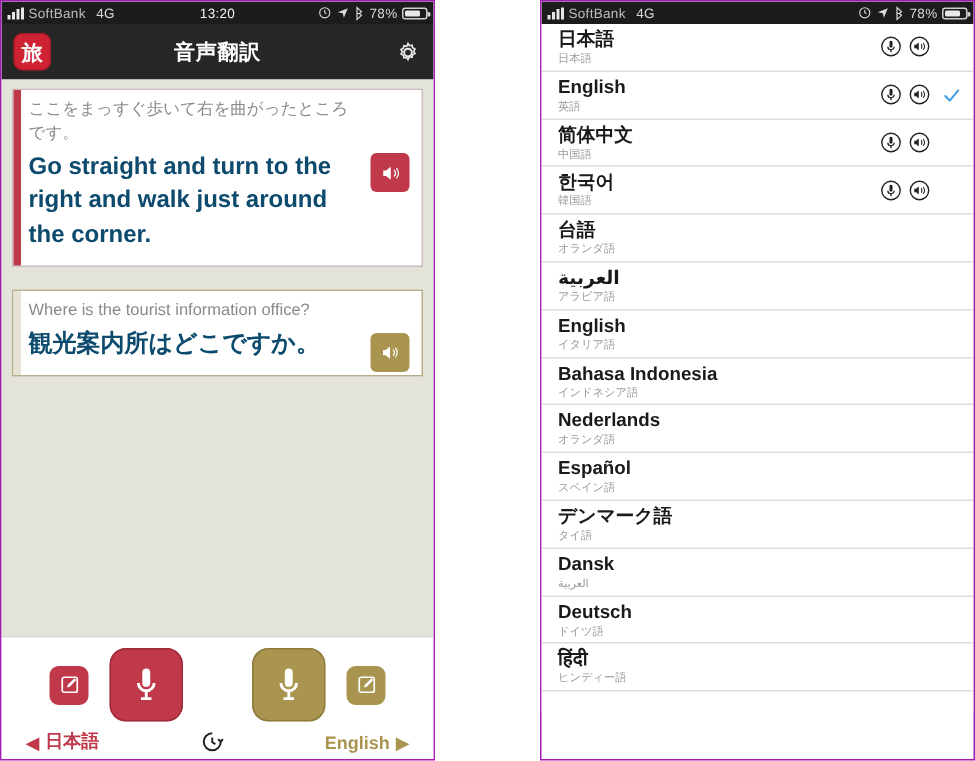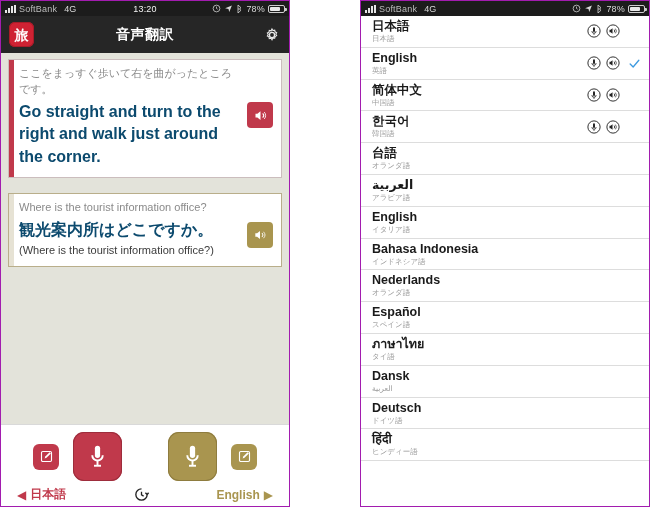--- a/index.html
+++ b/index.html
@@ -160,21 +160,20 @@
             <path d="M15.5 8.5a5 5 0 010 7" fill="none" stroke="#fff" stroke-width="1.7"></path>
             <path d="M18 6.5a8 8 0 010 11" fill="none" stroke="#fff" stroke-width="1.4"></path>
           </svg>
         </div>
       </div>
 
       <div class="card dst">
         <span class="accent"></span>
         <div class="c-top">Where is the tourist information office?</div>
         <div class="c-main">観光案内所はどこですか。</div>
-        <div class="c-back">(Where is the tourist information office?)</div>
         <div class="spk">
           <svg width="14" height="14" viewBox="0 0 24 24">
             <path d="M4 9h3l5-4v14l-5-4H4z" fill="#fff"></path>
             <path d="M15.5 8.5a5 5 0 010 7" fill="none" stroke="#fff" stroke-width="1.7"></path>
             <path d="M18 6.5a8 8 0 010 11" fill="none" stroke="#fff" stroke-width="1.4"></path>
           </svg>
         </div>
       </div>
 
     </div>
@@ -422,21 +421,21 @@
             <span class="lsub">スペイン語</span>
           </div>
           <div class="lacts">
             <svg class="chk hidden" viewBox="0 0 24 24">
               <path d="M4 13l5.5 5.5L20 6" fill="none" stroke="#3d9ae0" stroke-width="2.4" stroke-linecap="round" stroke-linejoin="round"></path>
             </svg>
           </div>
         </div>
         <div class="lrow">
           <div class="lnames">
-            <span class="lname">ภาษาไทย</span>
+            <span class="lname">デンマーク語</span>
             <span class="lsub">タイ語</span>
           </div>
           <div class="lacts">
             <svg class="chk hidden" viewBox="0 0 24 24">
               <path d="M4 13l5.5 5.5L20 6" fill="none" stroke="#3d9ae0" stroke-width="2.4" stroke-linecap="round" stroke-linejoin="round"></path>
             </svg>
           </div>
         </div>
         <div class="lrow">
           <div class="lnames">

